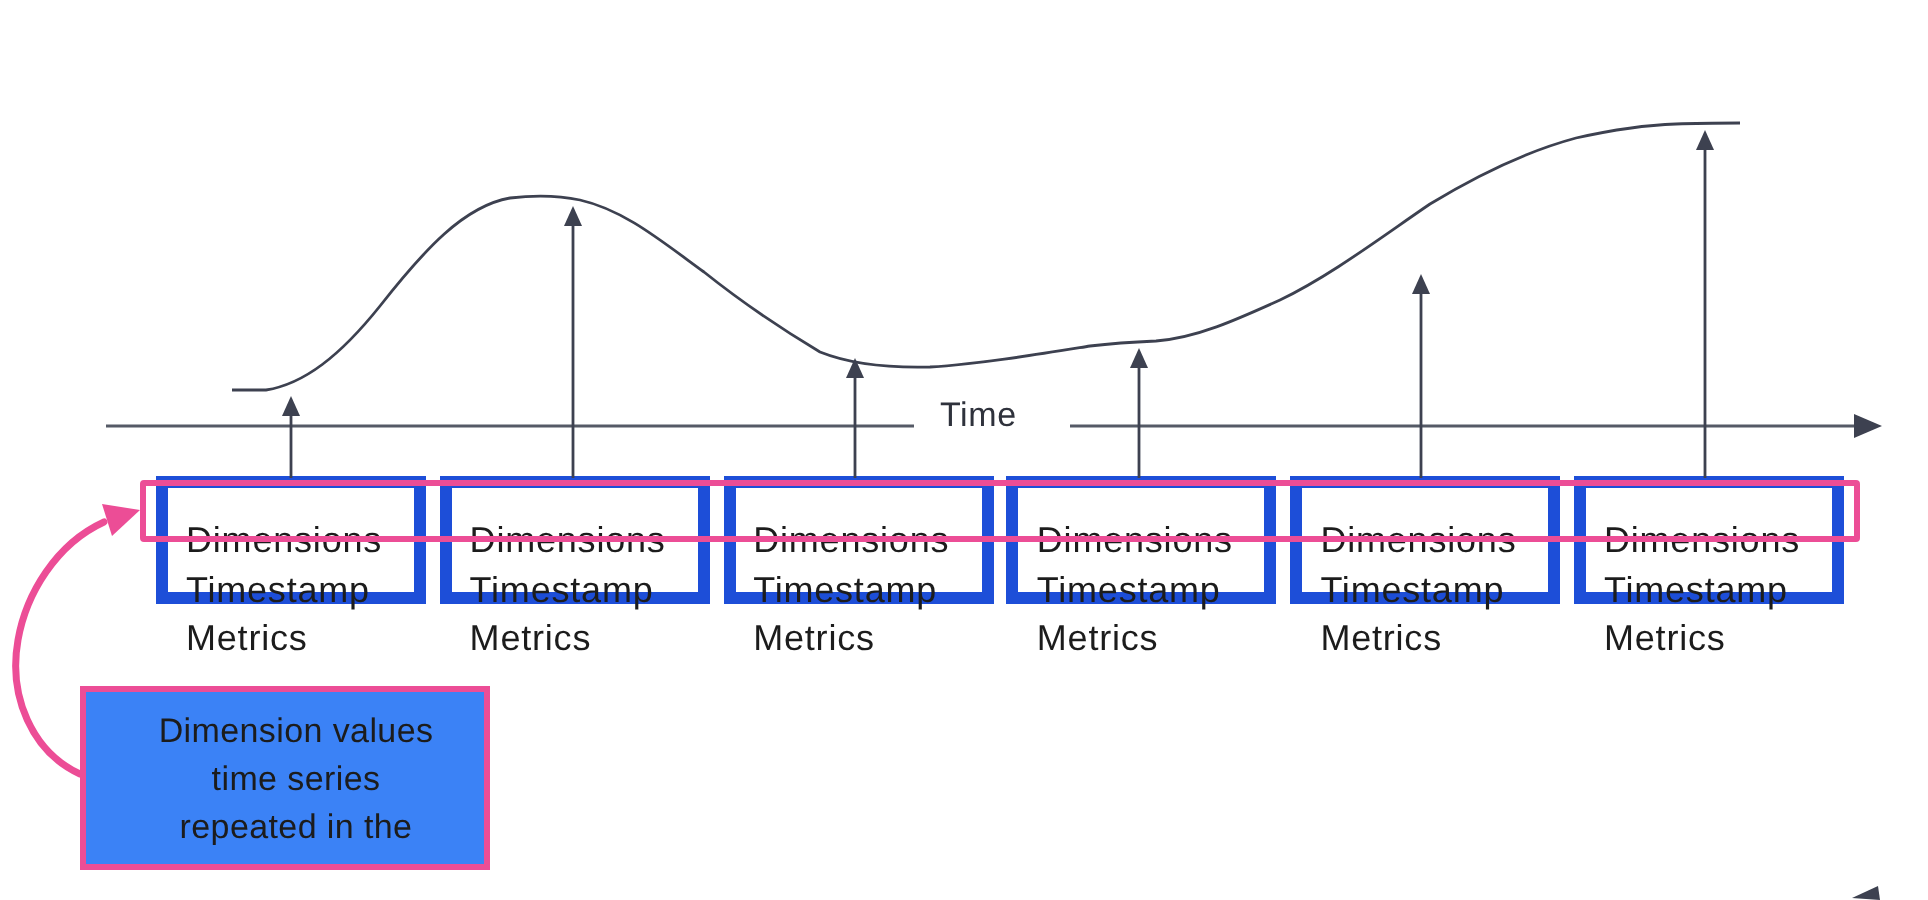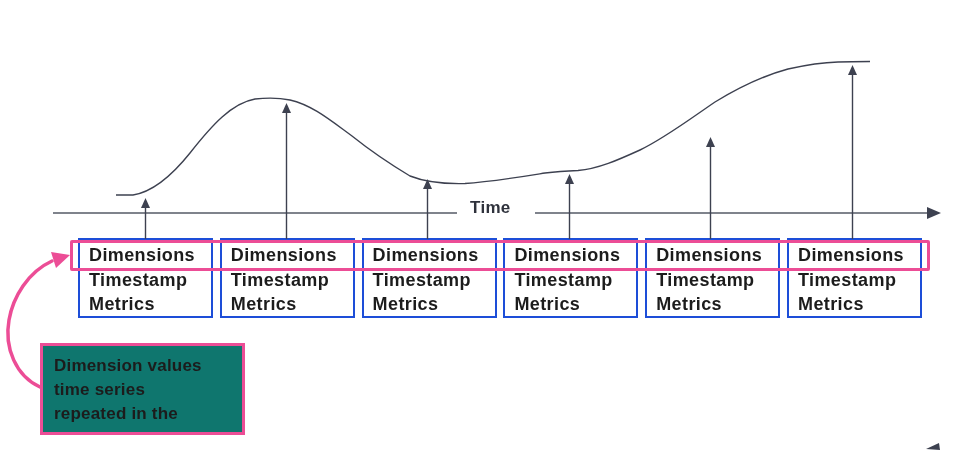--- a/index.html
+++ b/index.html
@@ -1,49 +1,49 @@
 <!DOCTYPE html>
 <html><head>
 <meta charset="utf-8">
 <style>
   html,body{margin:0;padding:0;background:#ffffff;}
   #canvas{
     position:relative;width:964px;height:450px;background:#ffffff;
-    font-family:"Liberation Sans", sans-serif;overflow:hidden;font-weight:bold;
+    font-family:"Liberation Sans", sans-serif;overflow:hidden;
   }
   #lines-svg{position:absolute;left:0;top:0;z-index:2;}
   
   .cards-row{
     position:absolute;left:78px;top:238px;width:844px;height:90px;
     display:flex;justify-content:space-between;z-index:1;
   }
   .card{
-    width:135px;height:80px;box-sizing:border-box;background:#ffffff;
-    border:2px solid #1d4ed8;padding:3px 0 0 9px;
+    width:135px;height:64px;box-sizing:border-box;background:#ffffff;
+    border:6px solid #1d4ed8;padding:14px 0 0 9px;
   }
   .card-line{
     font-size:18px;line-height:24.5px;letter-spacing:0.4px;color:#1c1c1c;
     white-space:nowrap;
   }
   
   .highlight-band{
     position:absolute;left:70px;top:240px;width:860px;height:31px;
     box-sizing:border-box;border:3px solid #ec4d96;border-radius:2px;
     background:transparent;z-index:3;
   }
   
   .time-label{
     position:absolute;left:470px;top:198px;width:70px;
     font-size:17px;color:#2f323c;z-index:2;letter-spacing:0.3px;
   }
   
   .callout{
     position:absolute;left:40px;top:343px;width:205px;height:92px;
-    box-sizing:border-box;border:3px solid #ec4d96;background:#0f766e;
-    padding:8px 0 0 11px;z-index:3;
+    box-sizing:border-box;border:3px solid #ec4d96;background:#3b82f6;
+    padding:8px 0 0 11px;z-index:3;text-align:center;
   }
   .callout-line{
     font-size:17px;line-height:24px;letter-spacing:0.2px;color:#1c1c1c;
     white-space:nowrap;
   }
 </style>
 </head>
 <body>
 
 <div id="canvas">

